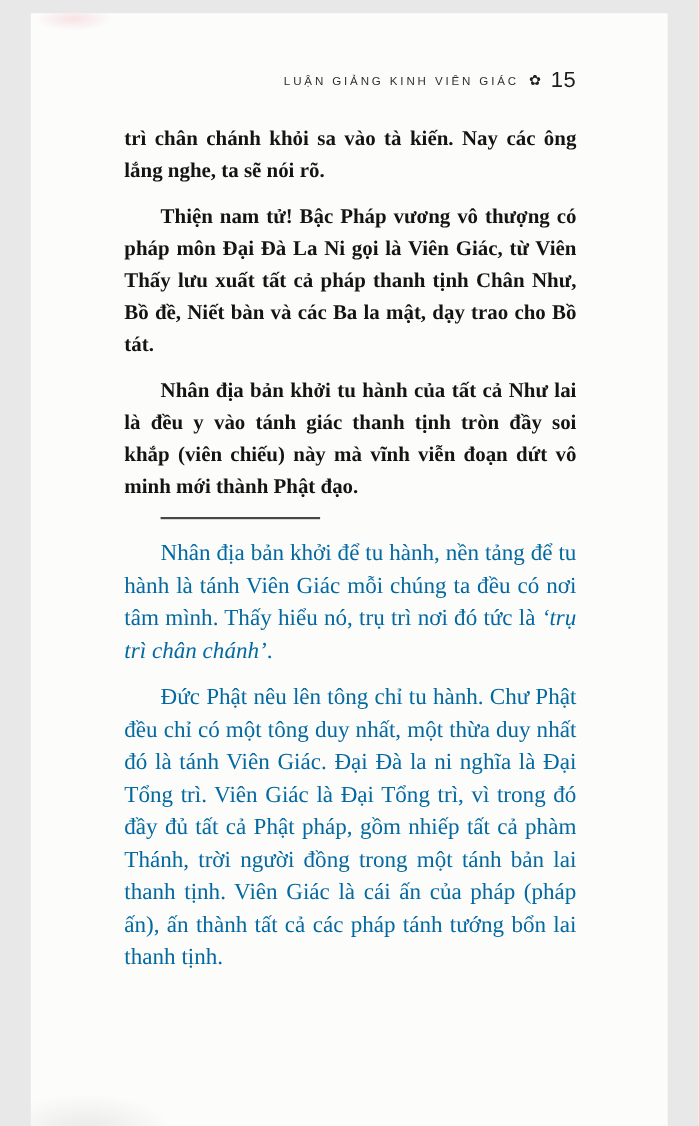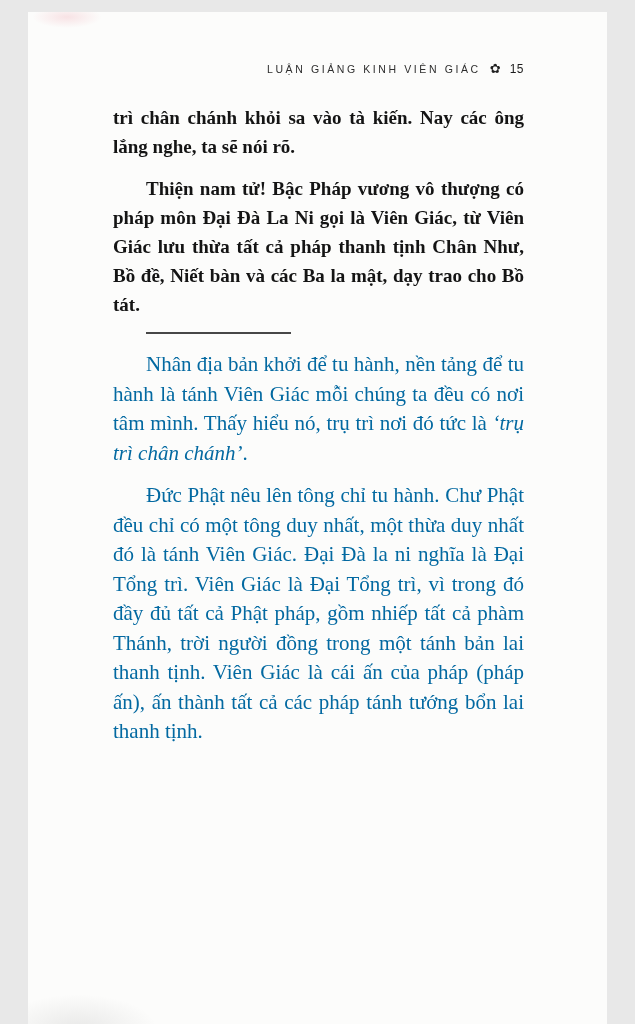--- a/index.html
+++ b/index.html
@@ -50,21 +50,21 @@
     font-weight: 500;
     letter-spacing: 2.6px;
   }
   .running-header .florette {
     font-size: 13px;
     line-height: 1;
     color: #1f1f1f;
     transform: translateY(-1px);
   }
   .running-header .pagenum {
-    font-size: 12px;
+    font-size: 20px;
     font-weight: 500;
     letter-spacing: 0.5px;
     color: #1c1c1c;
   }
   .scripture {
     margin-top: 27px;
     font-weight: bold;
     font-size: 19px;
     line-height: 29px;
     text-align: justify;
@@ -104,21 +104,22 @@
   <div class="content">
 
     <div class="running-header">
       <span class="title">LUẬN GIẢNG KINH VIÊN GIÁC</span>
       <span class="florette">✿</span>
       <span class="pagenum">15</span>
     </div>
 
     <div class="scripture">
       <p class="no-indent">trì chân chánh khỏi sa vào tà kiến. Nay các ông lắng nghe, ta sẽ nói rõ.</p>
-      <p>Thiện nam tử! Bậc Pháp vương vô thượng có pháp môn Đại Đà La Ni gọi là Viên Giác, từ Viên Giác lưu thừa tất cả pháp thanh tịnh Chân Như, Bồ đề, Niết bàn và các Ba la mật, dạy trao cho Bồ tát.</p>
+      <p>Thiện nam tử! Bậc Pháp vương vô thượng có pháp môn Đại Đà La Ni gọi là Viên Giác, từ Viên Thấy lưu xuất tất cả pháp thanh tịnh Chân Như, Bồ đề, Niết bàn và các Ba la mật, dạy trao cho Bồ tát.</p>
+      <p>Nhân địa bản khởi tu hành của tất cả Như lai là đều y vào tánh giác thanh tịnh tròn đầy soi khắp (viên chiếu) này mà vĩnh viễn đoạn dứt vô minh mới thành Phật đạo.</p>
     </div>
 
     <div class="divider"></div>
 
     <div class="commentary">
       <p><span>Nhân địa bản khởi để tu hành, nền tảng để tu hành là tánh Viên Giác mỗi chúng ta đều có nơi tâm mình. Thấy hiểu nó, trụ trì nơi đó tức là </span><span class="quote-italic">‘trụ trì chân chánh’</span><span>.</span></p>
       <p>Đức Phật nêu lên tông chỉ tu hành. Chư Phật đều chỉ có một tông duy nhất, một thừa duy nhất đó là tánh Viên Giác. Đại Đà la ni nghĩa là Đại Tổng trì. Viên Giác là Đại Tổng trì, vì trong đó đầy đủ tất cả Phật pháp, gồm nhiếp tất cả phàm Thánh, trời người đồng trong một tánh bản lai thanh tịnh. Viên Giác là cái ấn của pháp (pháp ấn), ấn thành tất cả các pháp tánh tướng bổn lai thanh tịnh.</p>
     </div>
 
   </div>

